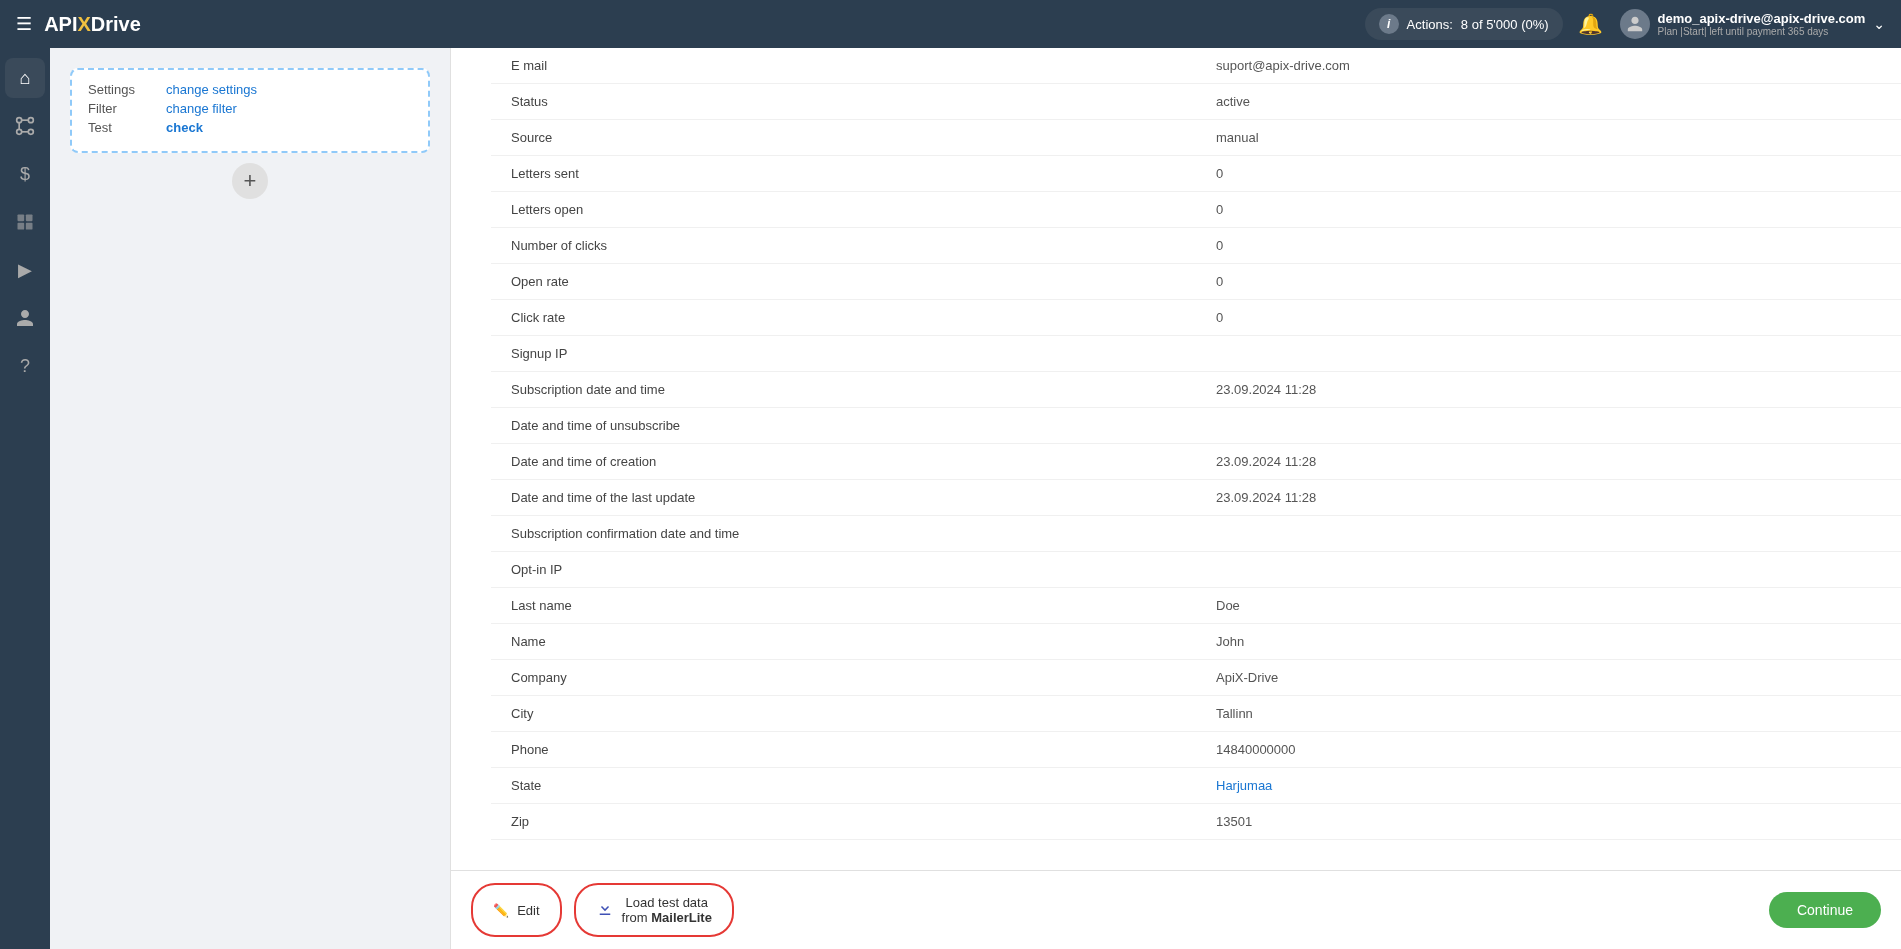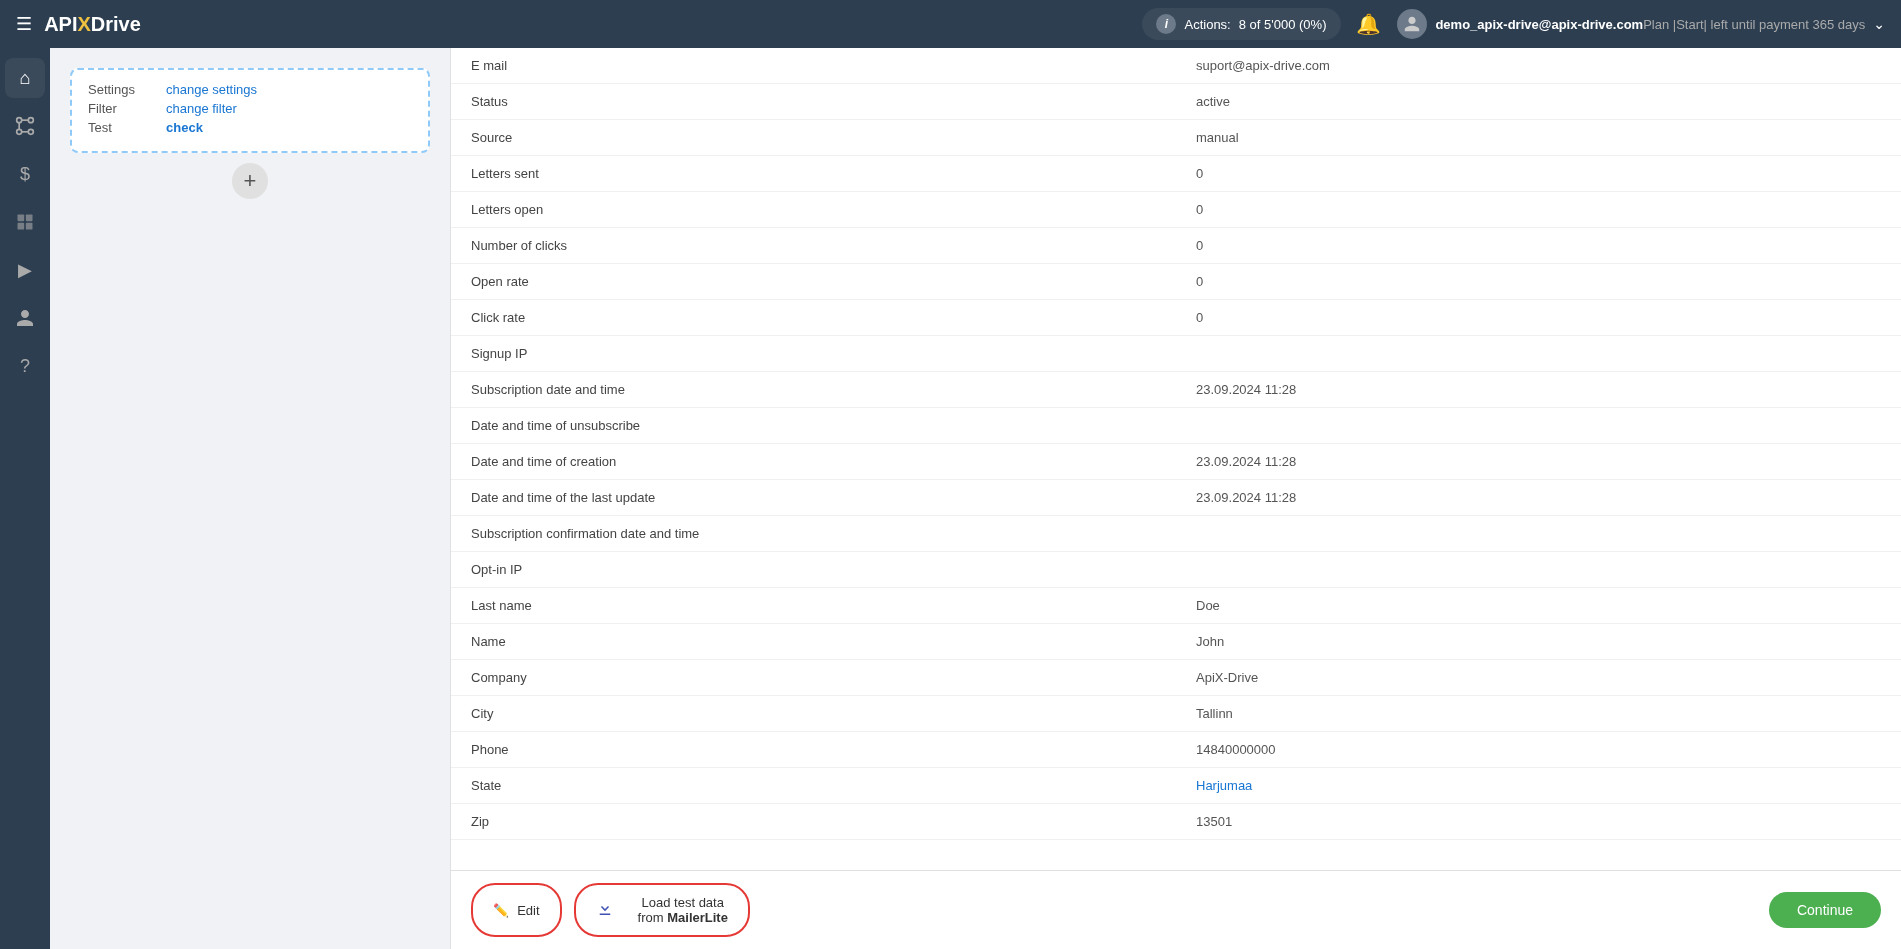--- a/index.html
+++ b/index.html
@@ -32,23 +32,23 @@
       gap: 8px;
       font-size: 13px;
     }
     .actions-badge .info-icon {
       width: 20px; height: 20px; border-radius: 50%; background: #6c7a8a;
       display: flex; align-items: center; justify-content: center; font-style: italic; font-size: 12px; font-weight: bold;
     }
     .bell-icon { font-size: 20px; cursor: pointer; }
     .user-info { display: flex; align-items: center; gap: 8px; cursor: pointer; }
     .user-avatar { width: 30px; height: 30px; border-radius: 50%; background: #6c7a8a; display: flex; align-items: center; justify-content: center; }
-    .user-details { display: flex; font-size: 12px; }
+    .user-details { display: flex; flex-direction: column; font-size: 12px; }
     .user-email { font-weight: bold; font-size: 13px; }
-    .user-plan { color: #aaa; font-size: 13px; }
+    .user-plan { color: #aaa; font-size: 10px; }
     .chevron-icon { font-size: 14px; }
 
     
     .main-layout { display: flex; flex: 1; overflow: hidden; }
 
     
     .sidebar {
       width: 50px;
       background: #2c3e50;
       display: flex;
@@ -99,21 +99,21 @@
     
     .right-panel {
       flex: 1;
       background: #fff;
       overflow-y: auto;
       border-left: 1px solid #e0e0e0;
       display: flex;
       flex-direction: column;
     }
 
-    .data-table { flex: 1; overflow-y: auto; }
+    .data-table { flex: 1; overflow-y: auto; padding-left: 40px; }
     .data-table table { width: 100%; border-collapse: collapse; }
     .data-table tr { border-bottom: 1px solid #f0f0f0; }
     .data-table td {
       padding: 10px 20px;
       font-size: 13px;
       color: #333;
       vertical-align: middle;
     }
     .data-table td:first-child { color: #444; width: 50%; }
     .data-table td:last-child { color: #555; }
@@ -132,21 +132,21 @@
     .bottom-bar-left { display: flex; gap: 12px; }
 
     .btn-edit {
       display: flex; align-items: center; gap: 8px;
       padding: 10px 20px; border: 2px solid #e53935; border-radius: 24px;
       background: #fff; color: #333; font-size: 13px; cursor: pointer;
     }
     .btn-edit .edit-icon { color: #8bc34a; }
 
     .btn-load {
-      display: flex; align-items: center; gap: 24px;
+      display: flex; align-items: center; gap: 8px;
       padding: 10px 20px; border: 2px solid #e53935; border-radius: 24px;
       background: #fff; color: #333; font-size: 13px; cursor: pointer;
     }
     .btn-load .download-icon { color: #3f51b5; }
     .btn-load .brand-name { font-weight: bold; }
 
     .btn-continue {
       background: #4caf50; color: #fff; border: none;
       border-radius: 24px; padding: 10px 28px; font-size: 14px; cursor: pointer;
     }

